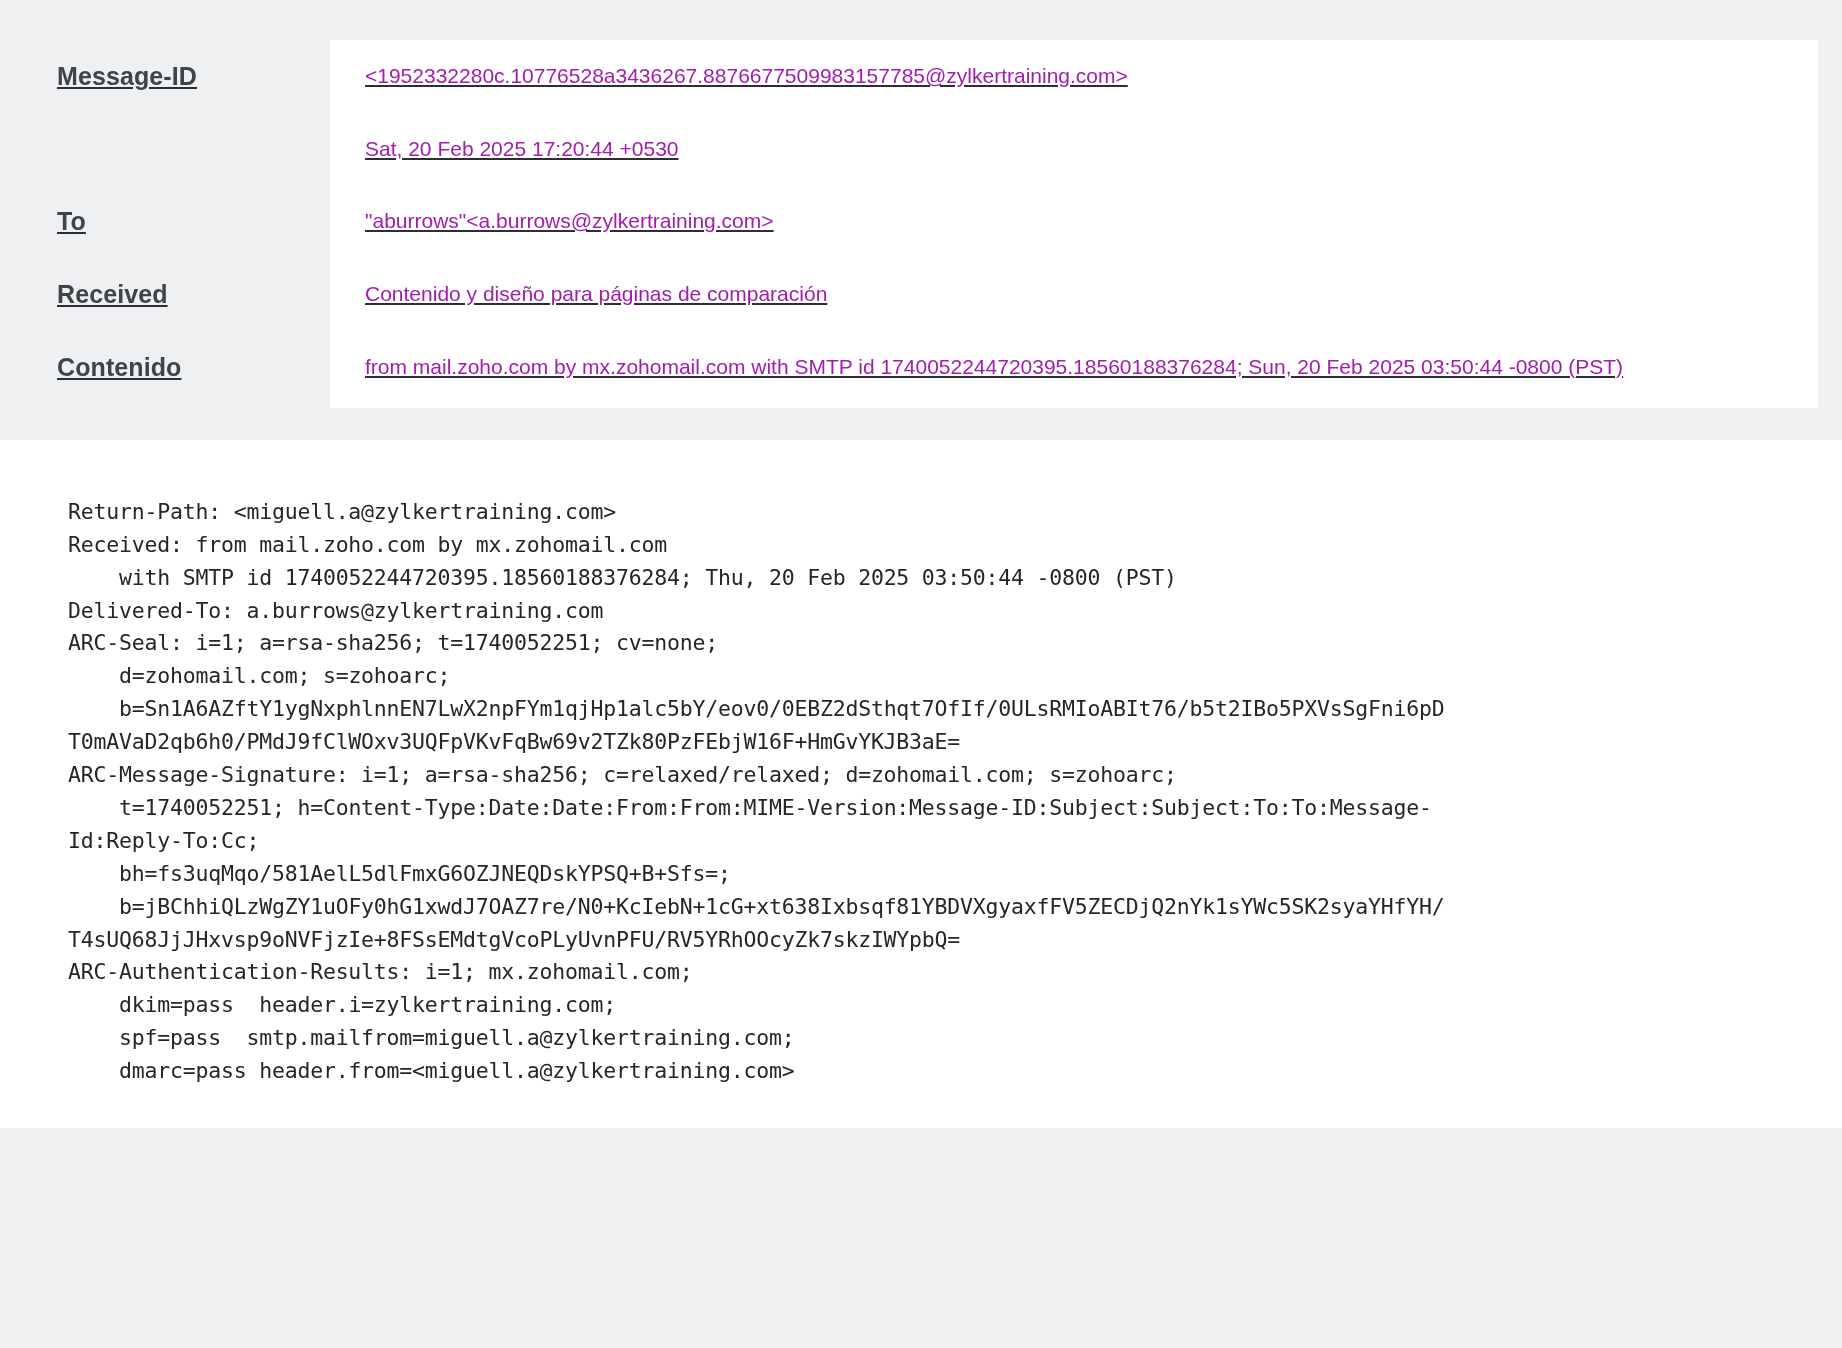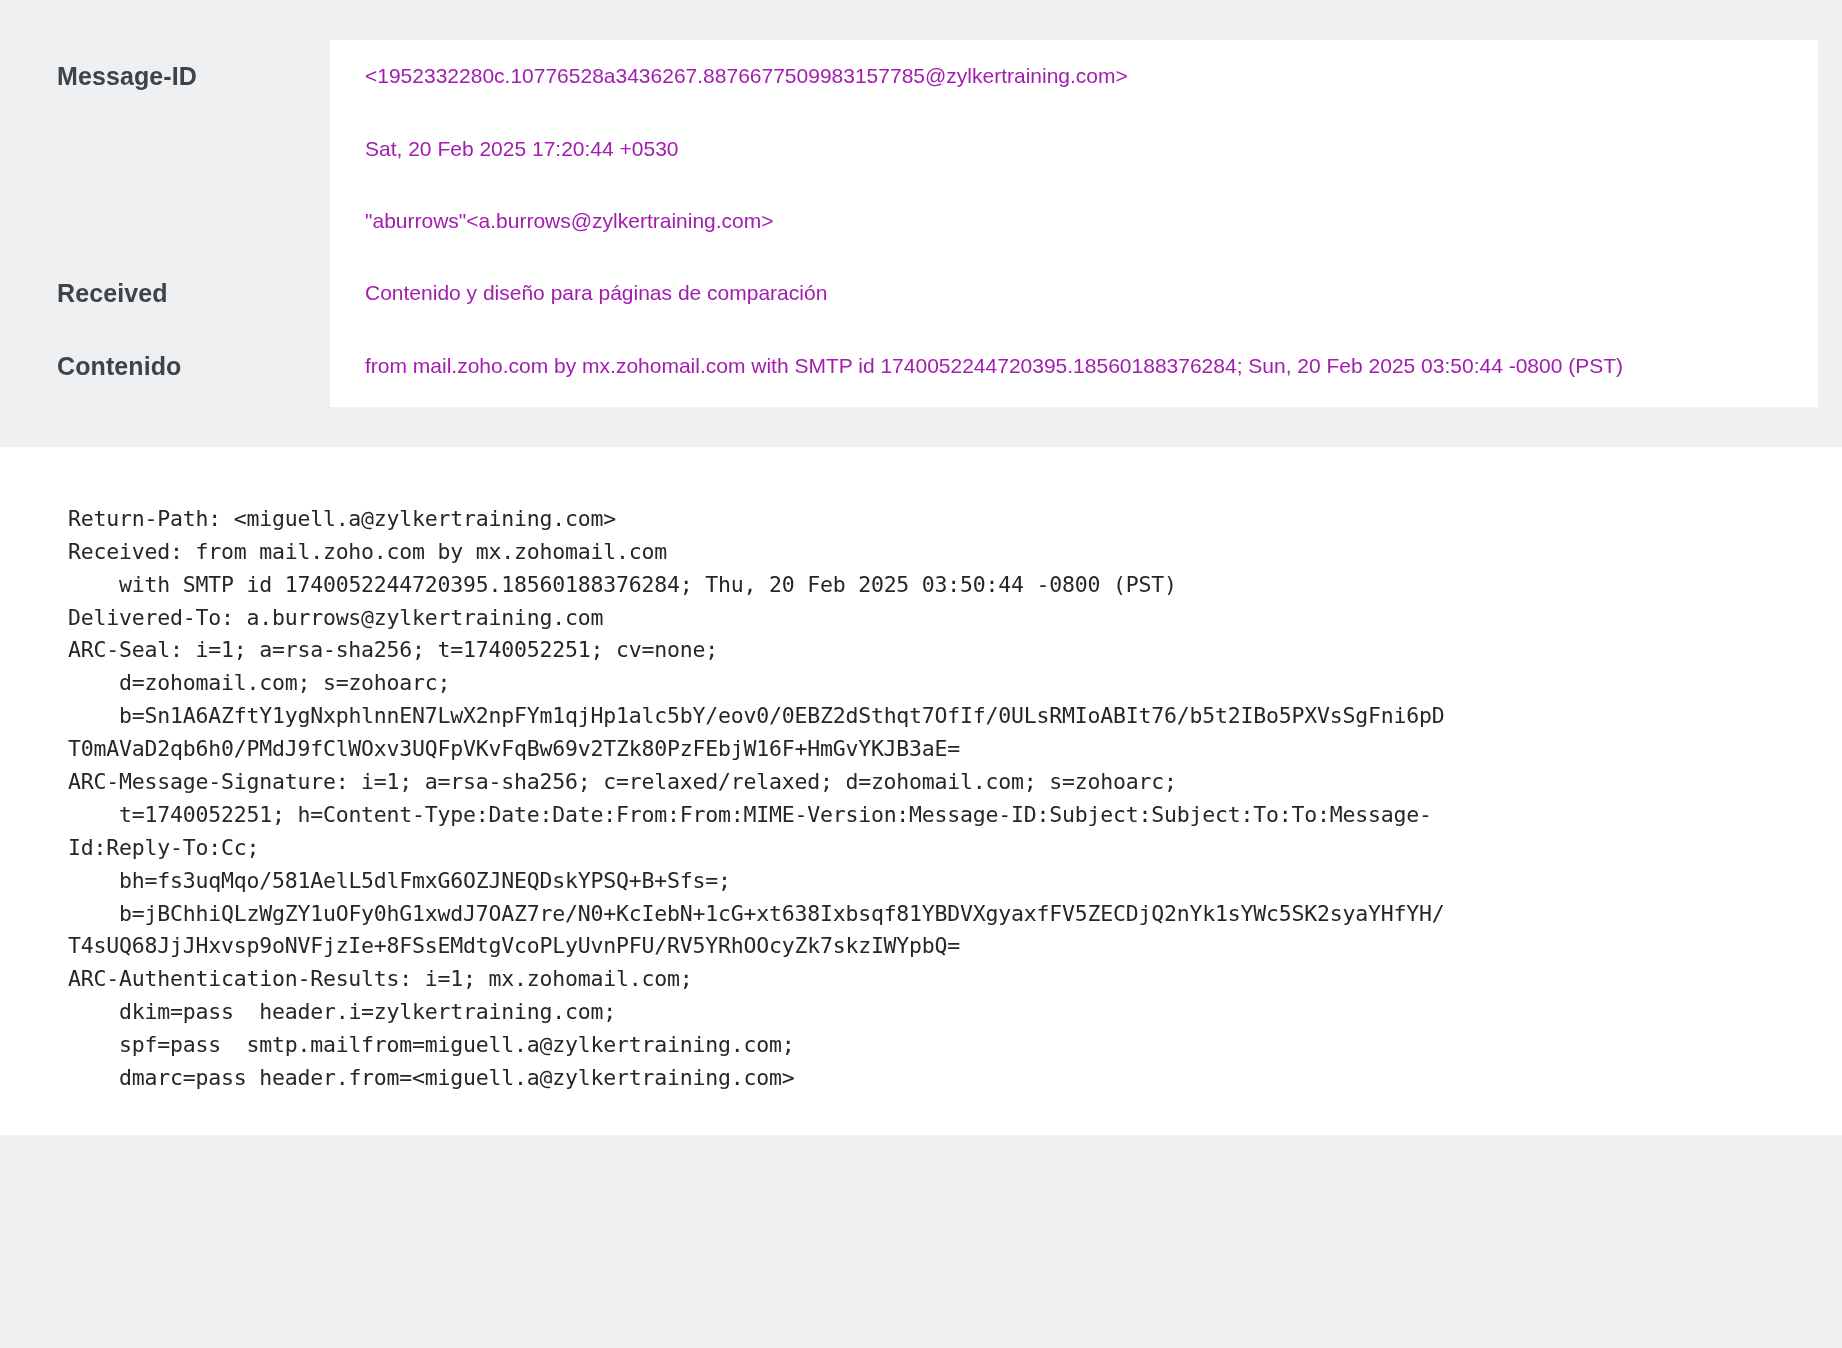--- a/index.html
+++ b/index.html
@@ -30,20 +30,21 @@
     margin-right: 24px;
     background: #ffffff;
     padding: 0;
   }
   .hdr-rows {
     display: block;
   }
   .hdr-row {
     display: flex;
     align-items: flex-start;
+    text-decoration: underline;
   }
   .hdr-label {
     width: 330px;
     margin-left: -330px;
     flex: 0 0 330px;
     font-size: 25px;
     font-weight: 700;
     color: #3f4448;
     padding: 22px 0 22px 57px;
     box-sizing: border-box;
@@ -60,21 +61,21 @@
   }
   .hdr-row.tall .hdr-label,
   .hdr-row.tall .hdr-value {
     padding-top: 22px;
     padding-bottom: 26px;
   }
   
   .source-region {
     background: #ffffff;
     padding: 56px 16px 40px 0;
-    margin-top: 40px;
+    margin-top: 32px;
   }
   .source-pre {
     font-family: "DejaVu Sans Mono", monospace;
     font-size: 21.5px;
     line-height: 1.53;
     color: #23262a;
     white-space: pre-wrap;
     word-break: break-all;
     margin: 0;
     padding: 0 40px 0 68px;
@@ -94,20 +95,21 @@
           <div class="hdr-label">Message-ID</div>
           <div class="hdr-value">&lt;1952332280c.10776528a3436267.8876677509983157785@zylkertraining.com&gt;</div>
         </div>
 
         <div class="hdr-row">
           <div class="hdr-value">Sat, 20 Feb 2025 17:20:44 +0530</div>
         </div>
 
 
         <div class="hdr-row">
+          <div class="hdr-label">To</div>
           <div class="hdr-value">"aburrows"&lt;a.burrows@zylkertraining.com&gt;</div>
         </div>
 
         <div class="hdr-row">
           <div class="hdr-label">Received</div>
           <div class="hdr-value">Contenido y diseño para páginas de comparación</div>
         </div>
 
         <div class="hdr-row tall">
           <div class="hdr-label">Contenido</div>

